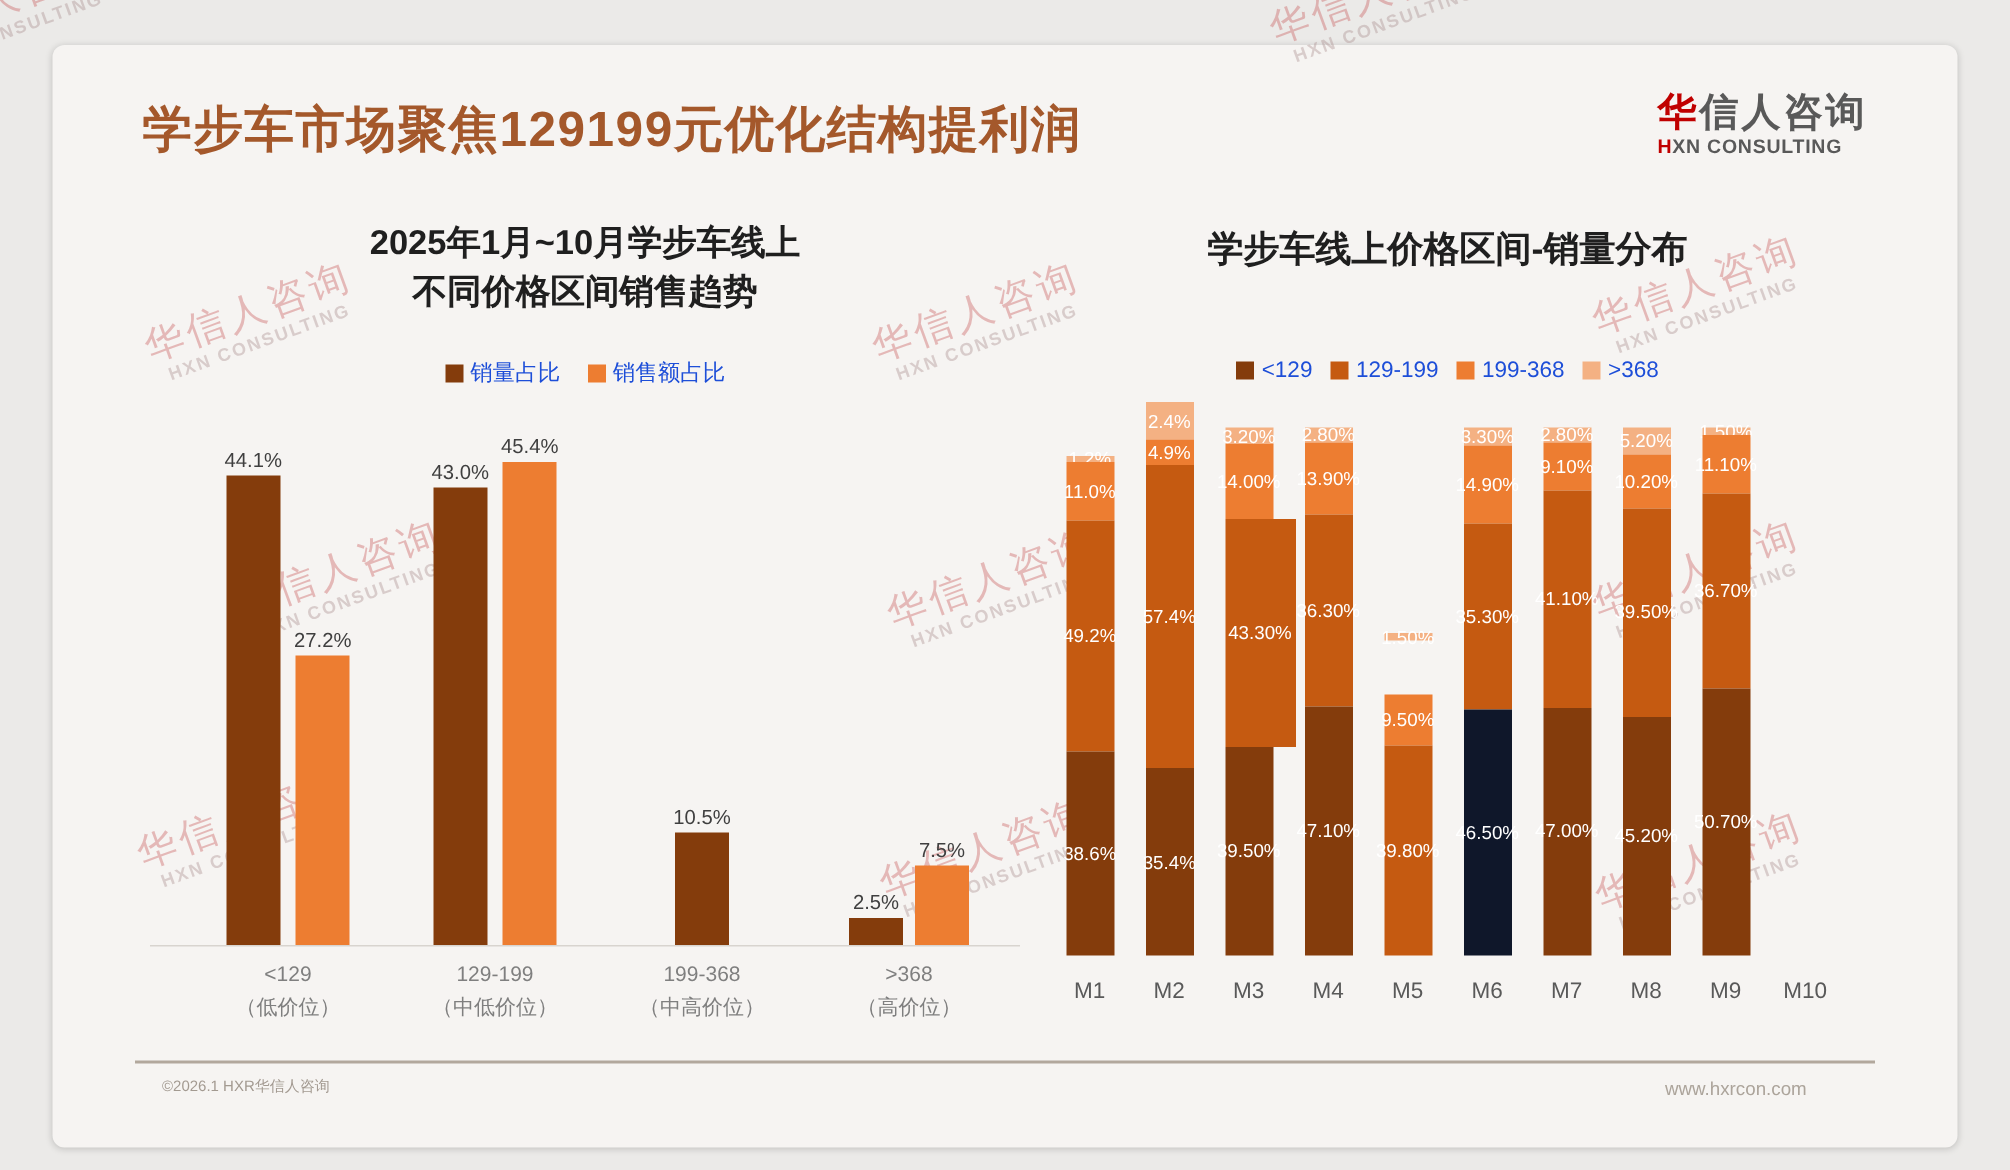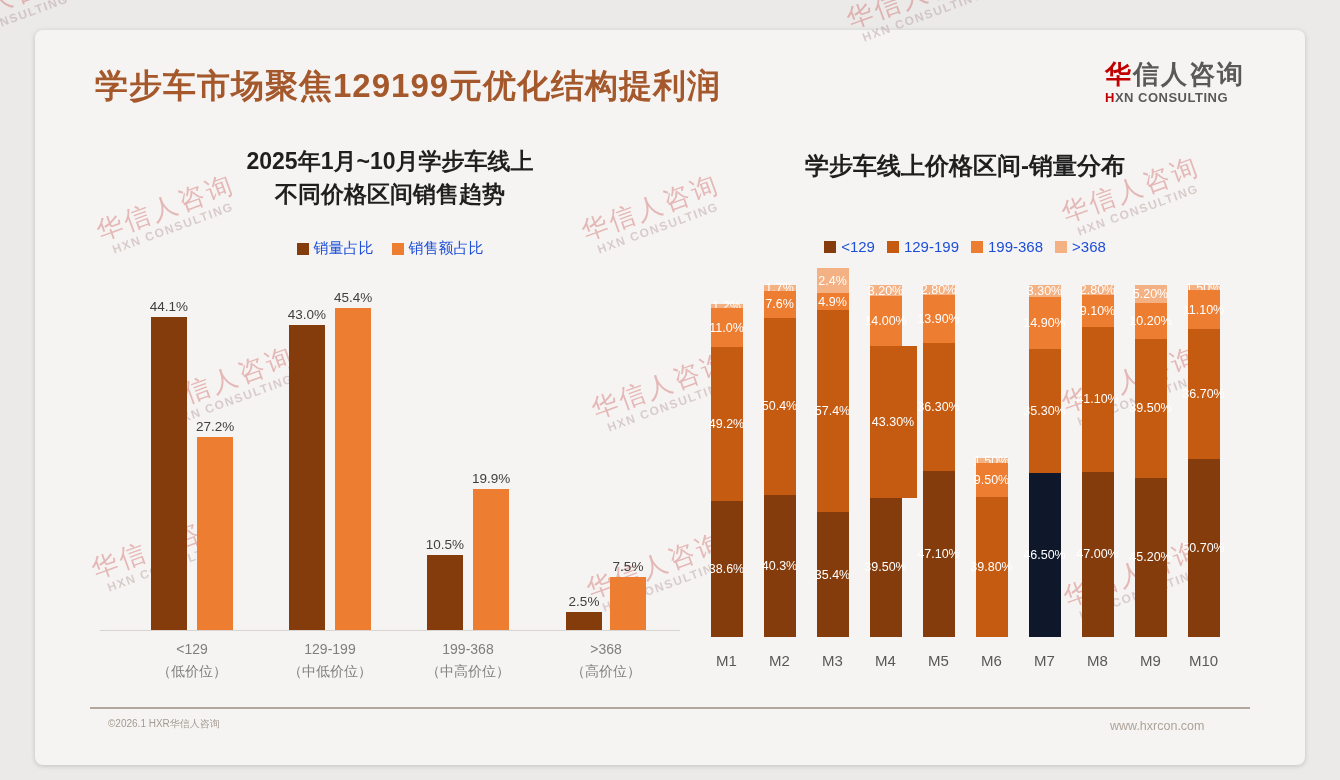--- a/index.html
+++ b/index.html
@@ -153,24 +153,20 @@
           <div class="bwrap">
             <div class="bval">45.4%</div>
             <div class="bar" style="height: 322.34px; background: rgb(237, 125, 49);"></div>
           </div>
         </div>
         <div class="gcol">
           <div class="bwrap">
             <div class="bval">10.5%</div>
             <div class="bar" style="height: 74.55px; background: rgb(132, 60, 12);"></div>
           </div>
-          <div class="bwrap">
-            <div class="bval">19.9%</div>
-            <div class="bar" style="height: 141.29px; background: rgb(237, 125, 49);"></div>
-          </div>
         </div>
         <div class="gcol">
           <div class="bwrap">
             <div class="bval">2.5%</div>
             <div class="bar" style="height: 17.75px; background: rgb(132, 60, 12);"></div>
           </div>
           <div class="bwrap">
             <div class="bval">7.5%</div>
             <div class="bar" style="height: 53.25px; background: rgb(237, 125, 49);"></div>
           </div>
@@ -220,36 +216,20 @@
             <div class="seg" style="height: 154px; background: rgb(197, 90, 17);">
               <span class="seglb">49.2%</span>
             </div>
             <div class="seg" style="height: 135.872px; background: rgb(132, 60, 12);">
               <span class="seglb">38.6%</span>
             </div>
           </div>
         </div>
         <div class="scol">
           <div class="stack">
-            <div class="seg" style="height: 5.984px; background: rgb(244, 177, 131);">
-              <span class="seglb">1.7%</span>
-            </div>
-            <div class="seg" style="height: 26.752px; background: rgb(237, 125, 49);">
-              <span class="seglb">7.6%</span>
-            </div>
-            <div class="seg" style="height: 177.408px; background: rgb(197, 90, 17);">
-              <span class="seglb">50.4%</span>
-            </div>
-            <div class="seg" style="height: 141.856px; background: rgb(132, 60, 12);">
-              <span class="seglb">40.3%</span>
-            </div>
-          </div>
-        </div>
-        <div class="scol">
-          <div class="stack">
             <div class="seg" style="height: 25px; background: rgb(244, 177, 131);">
               <span class="seglb">2.4%</span>
             </div>
             <div class="seg" style="height: 17.248px; background: rgb(237, 125, 49);">
               <span class="seglb">4.9%</span>
             </div>
             <div class="seg" style="height: 202.048px; background: rgb(197, 90, 17);">
               <span class="seglb">57.4%</span>
             </div>
             <div class="seg" style="height: 124.608px; background: rgb(132, 60, 12);">
@@ -287,21 +267,21 @@
             <div class="seg" style="height: 165.792px; background: rgb(132, 60, 12);">
               <span class="seglb">47.10%</span>
             </div>
           </div>
         </div>
         <div class="scol">
           <div class="stack">
             <div class="seg" style="height: 5.28px; background: rgb(244, 177, 131);">
               <span class="seglb">1.50%</span>
             </div>
-            <div class="seg" style="height: 33.44px; background: rgb(237, 125, 49);">
+            <div class="seg" style="height: 33.44px; background: rgb(237, 125, 49); margin-top: 36px;">
               <span class="seglb">9.50%</span>
             </div>
             <div class="seg" style="height: 140.096px; background: rgb(197, 90, 17);">
               <span class="seglb">39.80%</span>
             </div>
           </div>
         </div>
         <div class="scol">
           <div class="stack">
             <div class="seg" style="height: 11.616px; background: rgb(244, 177, 131);">

